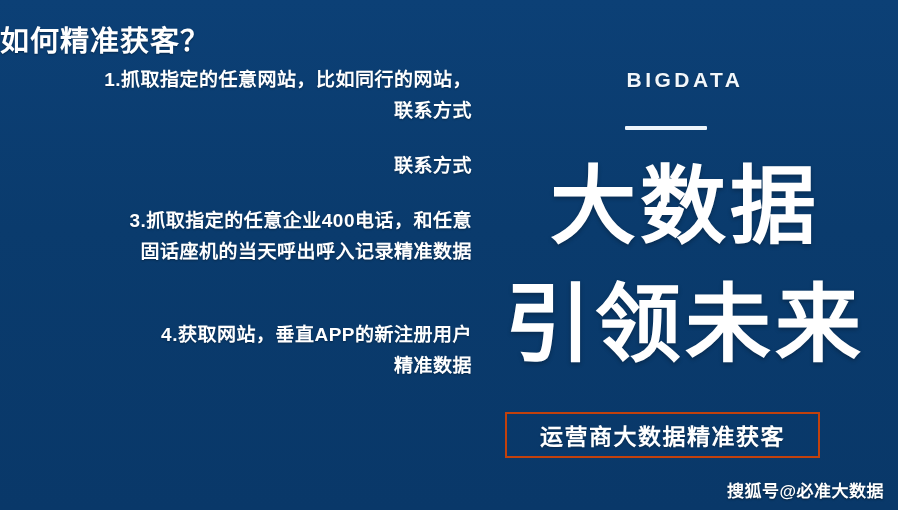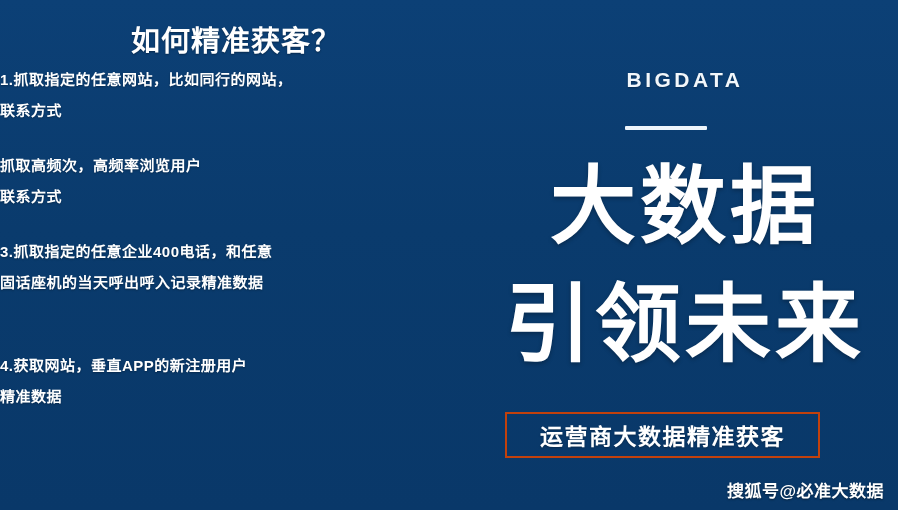--- a/index.html
+++ b/index.html
@@ -34,36 +34,36 @@
     position: absolute;
     left: 0;
     top: 0;
     width: 472px;
     height: 510px;
   }
   .left-title {
     position: absolute;
     left: 0; top: 17px;
     width: 472px;
-    text-align: center;
+    text-align: left;
     font-size: 29px;
     font-weight: bold;
     letter-spacing: 1px;
     text-shadow: 0 1px 2px rgba(0,0,0,.35);
   }
   .bullets {
     position: absolute;
     left: 0;
     top: 64px;
     width: 472px;
   }
   .bullet {
     width: 472px;
-    text-align: left;
-    font-size: 15px;
+    text-align: right;
+    font-size: 19px;
     font-weight: bold;
     line-height: 31px;
     letter-spacing: .5px;
     text-shadow: 0 1px 2px rgba(0,0,0,.3);
   }
   .bullet .ln { display: block; white-space: nowrap; }
   .b1 { margin-bottom: 24px; }
   .b2 { margin-bottom: 24px; }
   .b3 { margin-bottom: 52px; }
 
@@ -155,21 +155,20 @@
       <div class="left-title">如何精准获客？</div>
 
       <div class="bullets">
 
         <div class="bullet b1">
           <span class="ln">1.抓取指定的任意网站，比如同行的网站，</span>
           <span class="ln">联系方式</span>
         </div>
 
         <div class="bullet b2">
-          <span class="ln">抓取高频次，高频率浏览用户</span>
           <span class="ln">联系方式</span>
         </div>
 
         <div class="bullet b3">
           <span class="ln">3.抓取指定的任意企业400电话，和任意</span>
           <span class="ln">固话座机的当天呼出呼入记录精准数据</span>
         </div>
 
         <div class="bullet b4">
           <span class="ln">4.获取网站，垂直APP的新注册用户</span>

